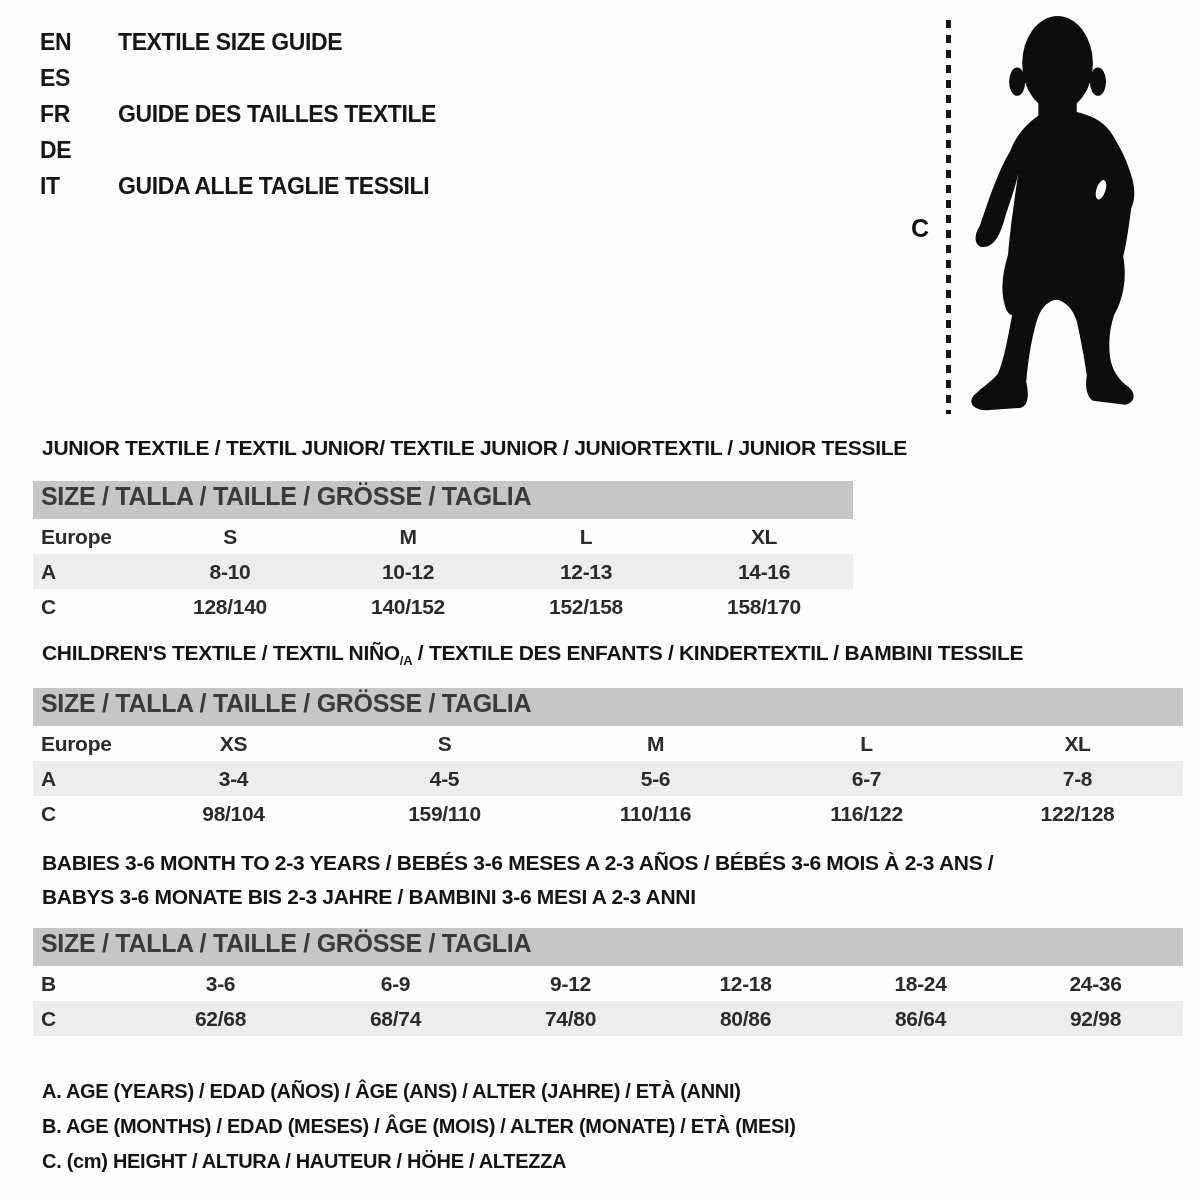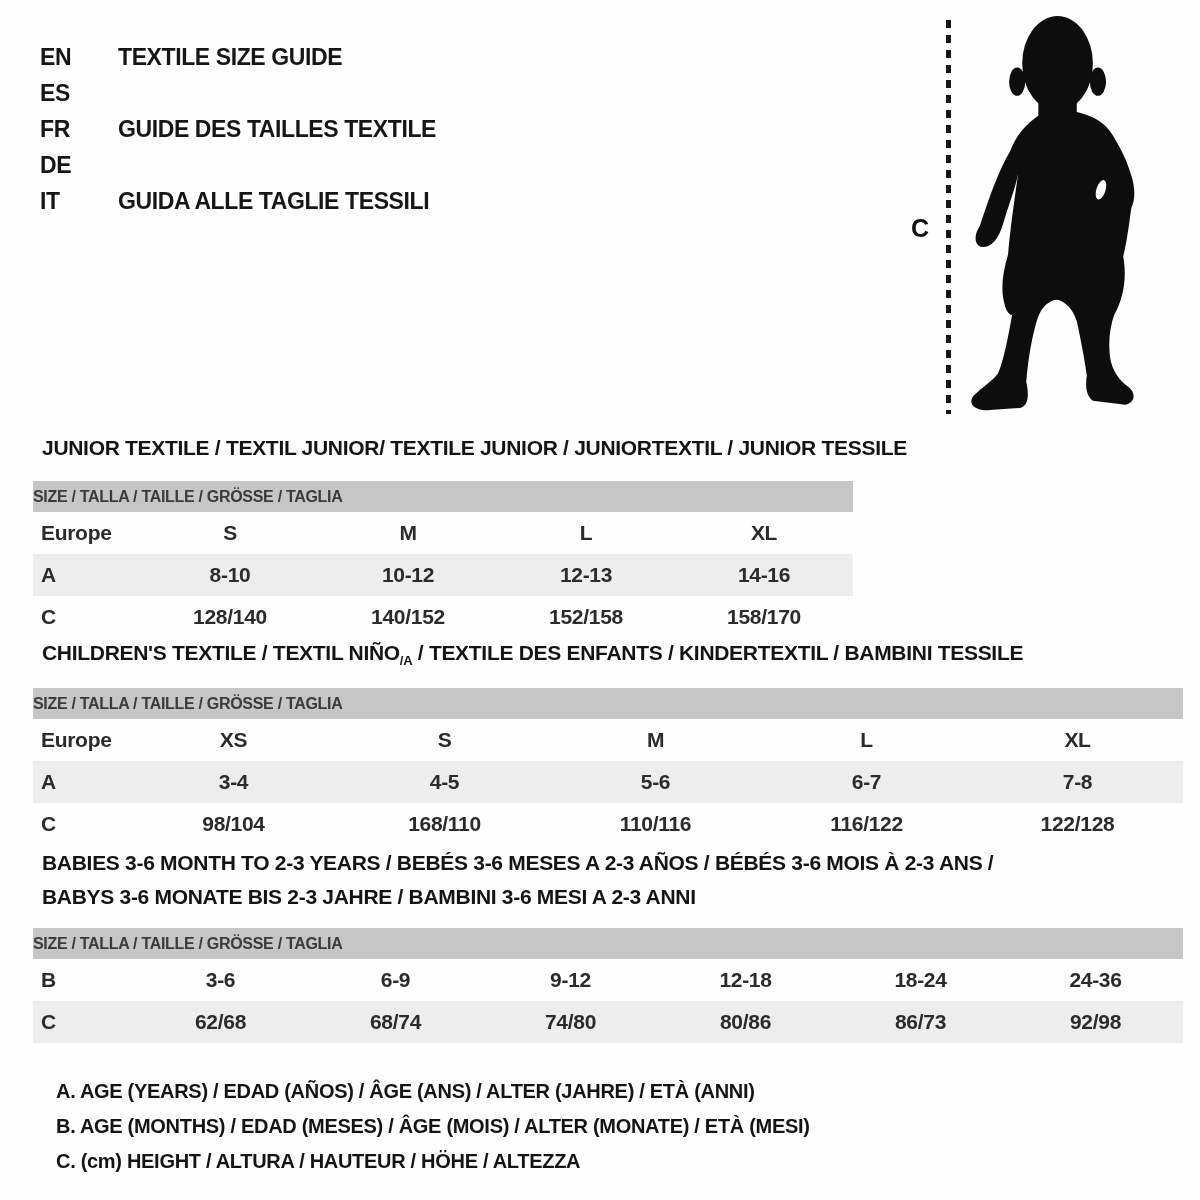--- a/index.html
+++ b/index.html
@@ -6,21 +6,21 @@
   body{
     width:1200px;height:1200px;position:relative;overflow:hidden;
     background:#fefefe;
     font-family:"Liberation Sans", sans-serif;
     color:#1a1a1a;
     -webkit-font-smoothing:antialiased;
   }
   .abs{position:absolute;}
 
   
-  .lang-block{left:40px;top:24px;margin-top:15px;}
+  .lang-block{left:40px;top:24px;}
   .lang-row{display:grid;grid-template-columns:78px auto;height:36px;align-items:center;}
   .lang-code,.lang-label{
     font-weight:700;font-size:23px;letter-spacing:-0.4px;color:#161616;white-space:nowrap;
   }
 
   
   .measure-line{
     left:946px;top:20px;width:5px;height:394px;
     background:repeating-linear-gradient(to bottom,#141414 0 8px,transparent 8px 15px);
   }
@@ -35,44 +35,44 @@
     font-weight:700;font-size:21px;letter-spacing:-0.3px;color:#141414;white-space:nowrap;
   }
   .sec-title sub{font-size:0.62em;}
   .title-junior{left:42px;top:436px;}
   .title-children{left:42px;top:641px;}
   .title-babies{left:42px;top:846px;line-height:34px;}
 
   
   .tbl{left:33px;}
   .tbl-head{
-    height:31px;line-height:31px;background:#c6c6c6;
-    font-weight:700;font-size:16px;letter-spacing:-0.3px;color:#3a3a3a;
-    box-sizing:border-box;
-  }
-  .tbl-row{display:grid;height:42px;align-items:center;}
+    height:38px;line-height:31px;background:#c6c6c6;
+    font-weight:700;font-size:25px;letter-spacing:-0.3px;color:#3a3a3a;
+    padding-left:8px;box-sizing:border-box;
+  }
+  .tbl-row{display:grid;height:35px;align-items:center;}
   .tbl-row.alt{background:#ededed;}
   .tbl-junior{top:481px;width:820px;}
   .tbl-junior .tbl-row{grid-template-columns:108px repeat(4,1fr);}
   .tbl-children{top:688px;width:1150px;}
   .tbl-children .tbl-row{grid-template-columns:95px repeat(5,1fr);}
   .tbl-babies{top:928px;width:1150px;}
   .tbl-babies .tbl-row{grid-template-columns:100px repeat(6,1fr);}
   .cell-label{
     font-weight:700;font-size:21px;letter-spacing:-0.3px;color:#2b2b2b;padding-left:8px;
   }
   .cell-val{
     font-weight:700;font-size:21px;letter-spacing:-0.3px;color:#2b2b2b;text-align:center;
   }
 
   
   .legend{left:42px;top:1074px;}
   .legend-line{
     height:35px;line-height:35px;
-    font-weight:700;font-size:20px;letter-spacing:-0.3px;color:#141414;white-space:nowrap;margin-left:14px;
+    font-weight:700;font-size:20px;letter-spacing:-0.3px;color:#141414;white-space:nowrap;
   }
 </style>
 </head>
 <body>
 
 <div class="abs lang-block">
   <div class="lang-row">
     <span class="lang-code">EN</span>
     <span class="lang-label">TEXTILE SIZE GUIDE</span>
   </div>
@@ -156,21 +156,21 @@
     <span class="cell-label">A</span>
     <span class="cell-val">3-4</span>
     <span class="cell-val">4-5</span>
     <span class="cell-val">5-6</span>
     <span class="cell-val">6-7</span>
     <span class="cell-val">7-8</span>
   </div>
   <div class="tbl-row">
     <span class="cell-label">C</span>
     <span class="cell-val">98/104</span>
-    <span class="cell-val">168/110</span>
+    <span class="cell-val">159/110</span>
     <span class="cell-val">110/116</span>
     <span class="cell-val">116/122</span>
     <span class="cell-val">122/128</span>
   </div>
 </div>
 
 <div class="abs sec-title title-babies">
   <div>BABIES 3-6 MONTH TO 2-3 YEARS / BEBÉS 3-6 MESES A 2-3 AÑOS / BÉBÉS 3-6 MOIS À 2-3 ANS /</div>
   <div>BABYS 3-6 MONATE BIS 2-3 JAHRE / BAMBINI 3-6 MESI A 2-3 ANNI</div>
 </div>
@@ -184,21 +184,21 @@
     <span class="cell-val">12-18</span>
     <span class="cell-val">18-24</span>
     <span class="cell-val">24-36</span>
   </div>
   <div class="tbl-row alt">
     <span class="cell-label">C</span>
     <span class="cell-val">62/68</span>
     <span class="cell-val">68/74</span>
     <span class="cell-val">74/80</span>
     <span class="cell-val">80/86</span>
-    <span class="cell-val">86/73</span>
+    <span class="cell-val">86/64</span>
     <span class="cell-val">92/98</span>
   </div>
 </div>
 
 <div class="abs legend">
   <div class="legend-line">A. AGE (YEARS) / EDAD (AÑOS) / ÂGE (ANS) / ALTER (JAHRE) / ETÀ (ANNI)</div>
   <div class="legend-line">B. AGE (MONTHS) / EDAD (MESES) / ÂGE (MOIS) / ALTER (MONATE) / ETÀ (MESI)</div>
   <div class="legend-line">C. (cm) HEIGHT / ALTURA / HAUTEUR / HÖHE / ALTEZZA</div>
 </div>
 

